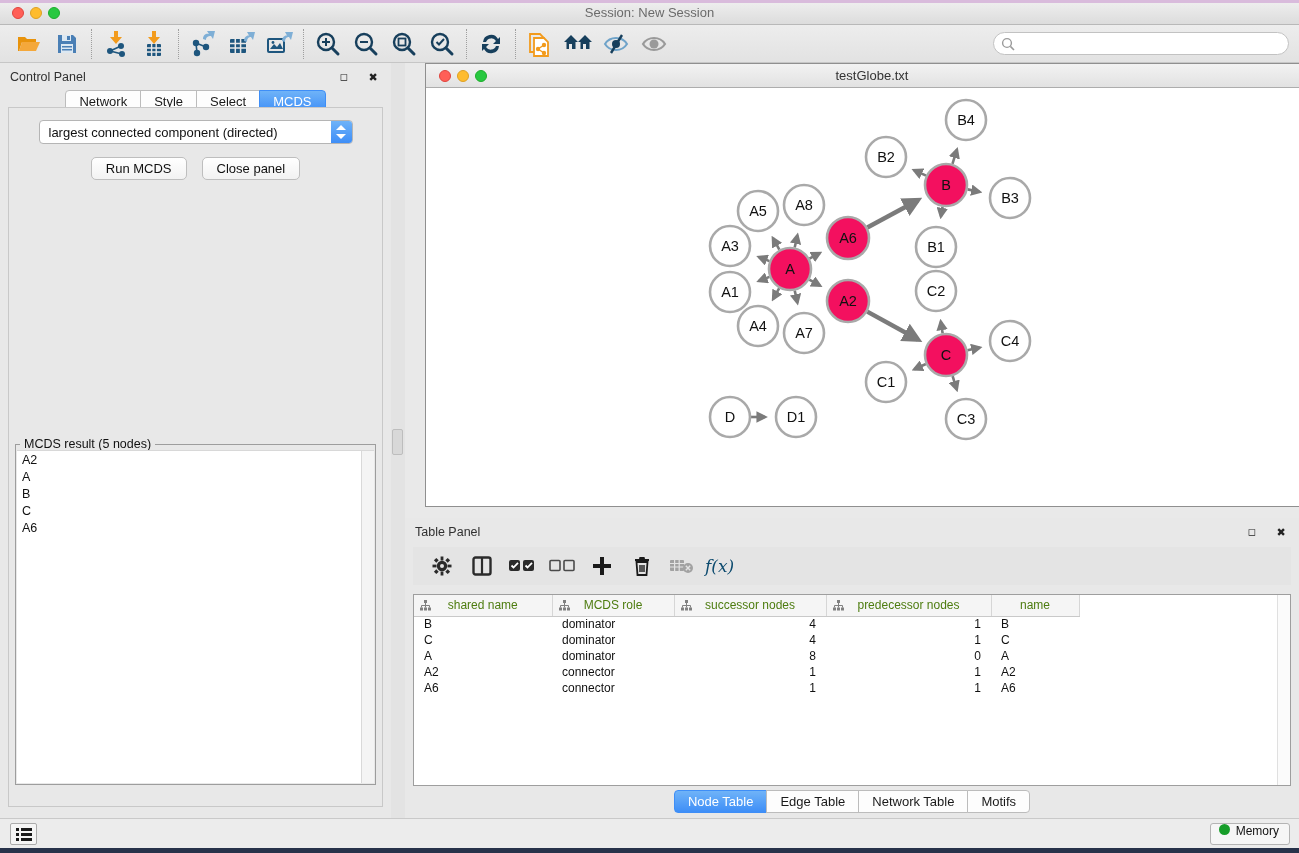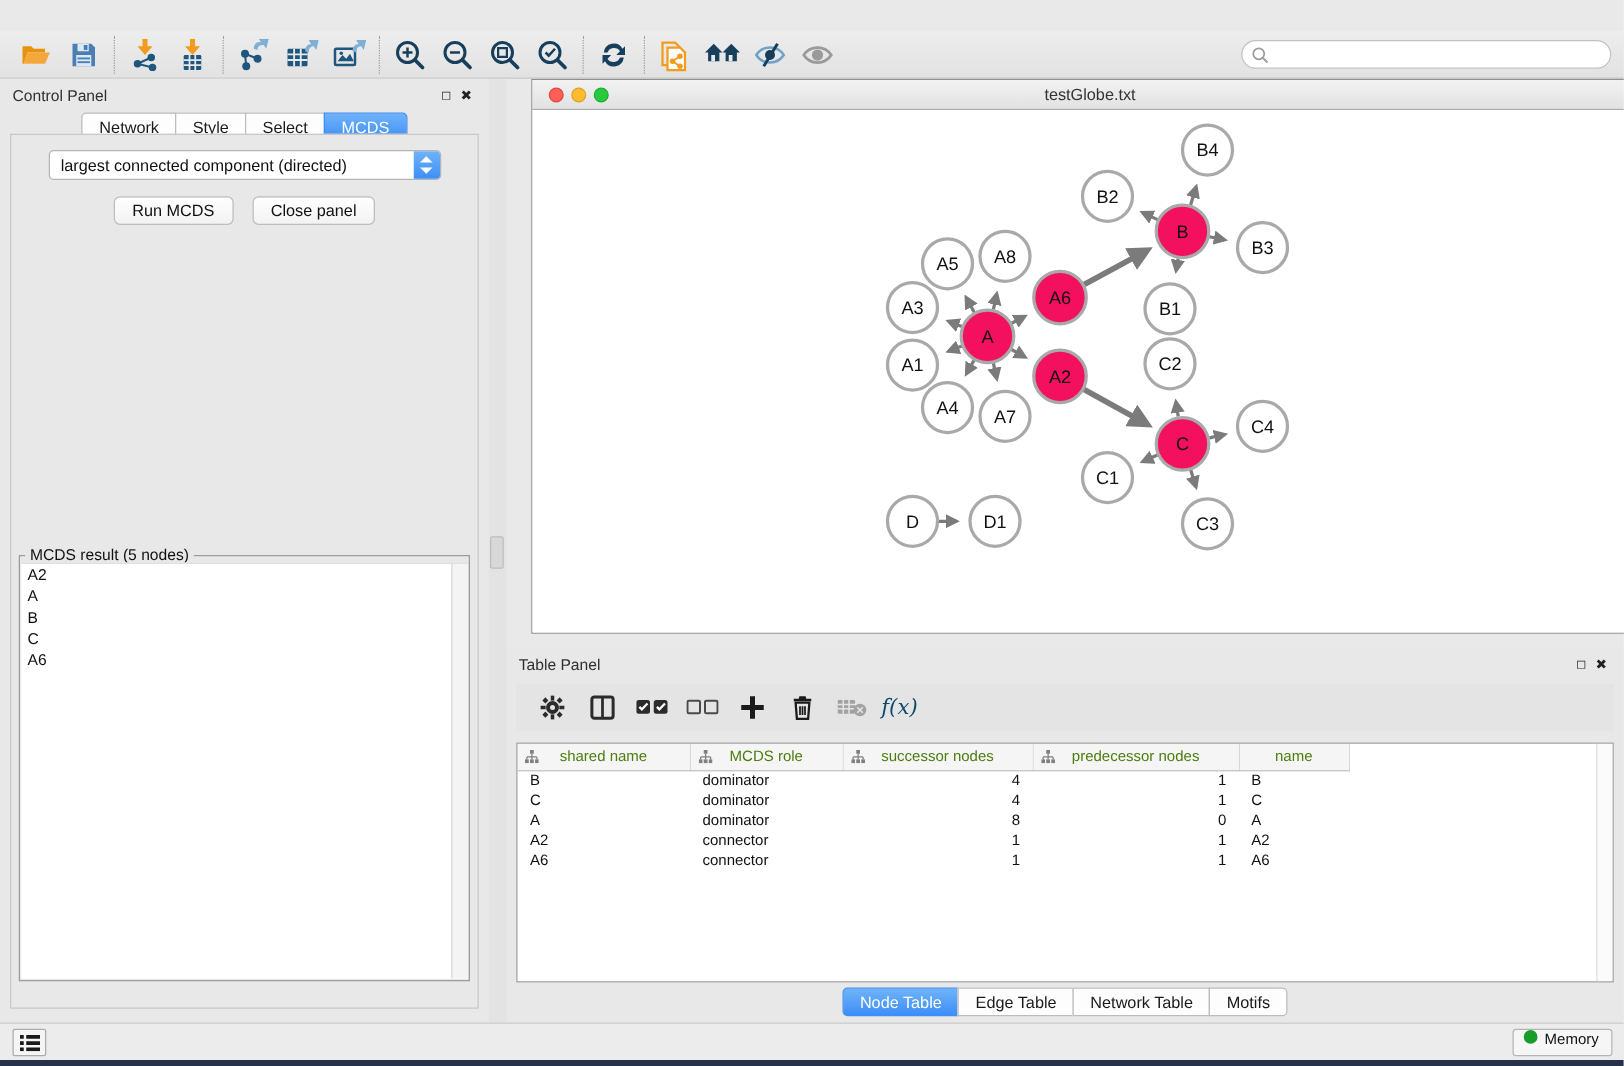--- a/index.html
+++ b/index.html
@@ -26,21 +26,21 @@
   .search-wrap { position:absolute; right:10px; top:7px; width:296px; height:23px;
     background:#fff; border:1px solid #C2C2C2; border-radius:12px; display:flex; align-items:center; padding-left:7px; }
   .search-wrap input { border:none; outline:none; flex:1; font-size:12px; background:transparent; height:100%; }
 
   
   .control-panel { position:absolute; left:0; top:63px; width:391px; height:755px; background:#E8E8E8; }
   .v-splitter { position:absolute; left:391px; top:63px; width:14px; height:755px; background:#E3E3E3; }
   .v-splitter .grip { position:absolute; left:1px; top:366px; width:11px; height:26px;
     background:#D8D8D8; border:1px solid #BDBDBD; border-radius:2px; }
 
-  .panel-head { height:27px; display:flex; align-items:center; padding:0 10px; }
+  .panel-head { height:27px; display:flex; align-items:center; padding:0 10px;gap:13px; }
   .panel-title { font-size:12.5px; color:#303030; }
   .panel-head .spacer { flex:1; }
   .mini-btn { width:16px; height:14px; border:none; background:transparent; color:#222;
     font-size:11px; line-height:12px; cursor:pointer; padding:0; }
   .mini-btn.float { font-size:10px; }
 
   
   .seg-bar { display:flex; justify-content:center; }
   .seg { border:1px solid #BCBCBC; background:#FDFDFD; color:#1A1A1A; font-size:13px;
     padding:3px 13px; margin-left:-1px; cursor:pointer; font-family:inherit; }
@@ -111,20 +111,27 @@
   .memory-dot { width:11px; height:11px; border-radius:50%; background:#179E2A; }
   .desktop-strip { position:absolute; left:0; top:848px; width:1299px; height:5px; background:#27324A; }
 
   svg text { font-family:"Liberation Sans", sans-serif; }
 </style>
 </head>
 <body>
 
 <div class="app">
 
+  <div class="titlebar">
+    <div class="toplines"></div>
+    <span class="tl red" style="left:12px"></span>
+    <span class="tl yellow" style="left:30px"></span>
+    <span class="tl green" style="left:48px"></span>
+    <div class="win-title">Session: New Session</div>
+  </div>
 
   <div class="toolbar">
     <button class="tbtn">
       <svg width="26" height="22" viewBox="0 0 26 22">
           <path d="M2 4 h7 l2 2 h9 v3 H6 L3 18 H2 z" fill="#E8930C"></path>
           <path d="M6 9 h18 l-4 9 H3 z" fill="#F4A83B"></path>
         </svg>
     </button>
     <button class="tbtn">
       <svg width="22" height="22" viewBox="0 0 22 22">

